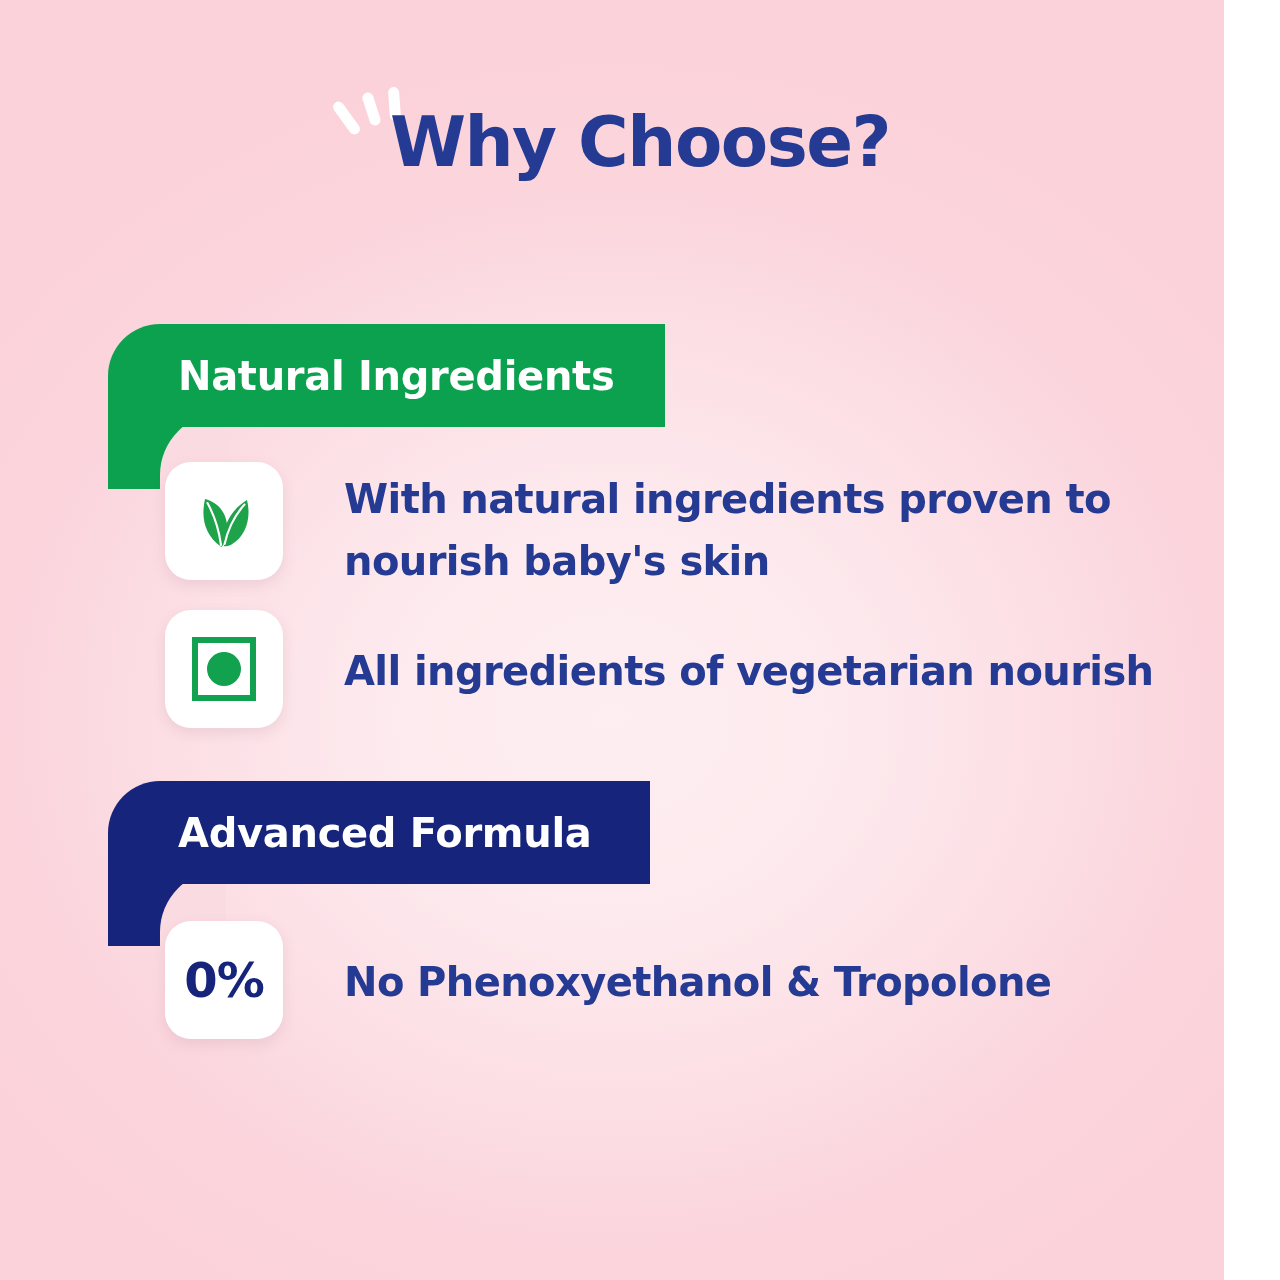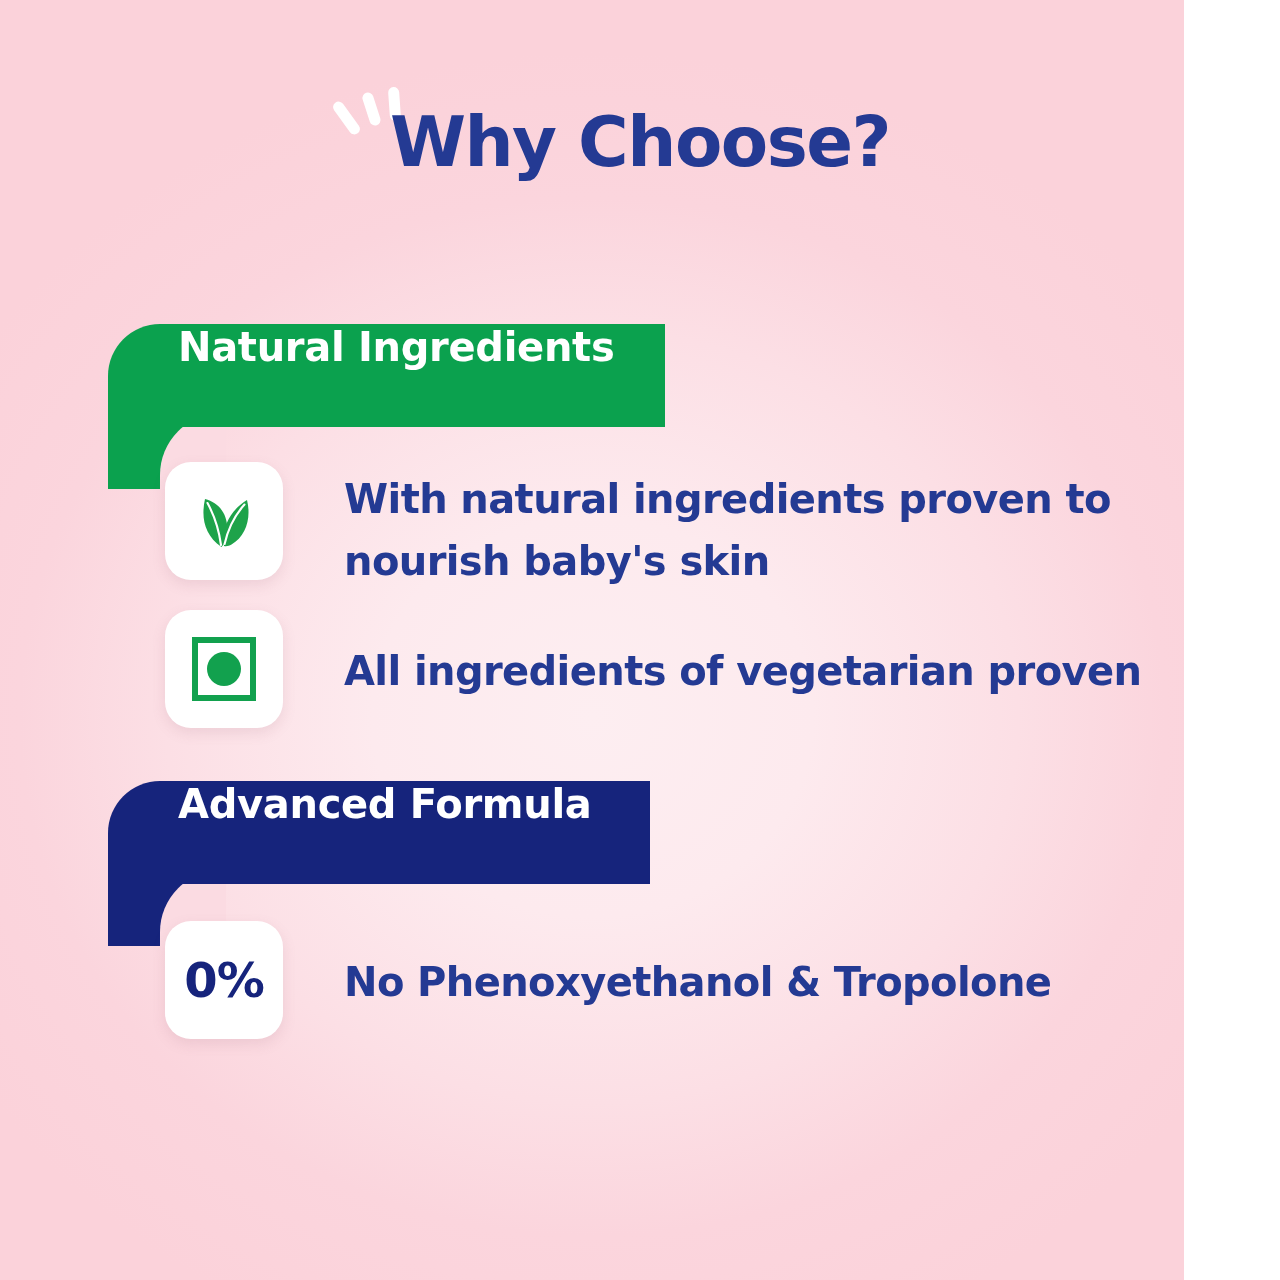--- a/index.html
+++ b/index.html
@@ -18,20 +18,21 @@
     width: 1184px;
     height: 1280px;
     background:
       radial-gradient(ellipse 62% 52% at 50% 56%,
         #fdeef1 0%,
         #fdeaee 30%,
         #fcdfe5 58%,
         #fbd5dd 78%,
         #fbd2da 100%);
     overflow: hidden;
+    padding-left: 40px;
   }
 
   
   .title-block {
     position: absolute;
     top: 108px;
     left: 0;
     width: 1280px;
     text-align: center;
   }
@@ -95,21 +96,21 @@
     position: relative;
     height: 160px;
   }
   .banner {
     position: absolute;
     left: 108px;
     top: 0;
     height: 103px;
     border-top-left-radius: 52px;
     display: flex;
-    align-items: flex-start;
+    align-items: center;
     box-sizing: border-box;
     padding-left: 70px;
   }
   #banner-natural {
     width: 557px;
     background: #0ba14e;
   }
   #banner-advanced {
     width: 542px;
     background: #16247c;
@@ -244,21 +245,21 @@
       <div class="feature-text ft-2line">With natural ingredients proven to nourish baby's skin</div>
     </div>
 
     <div class="feature-row">
       <div class="icon-card">
         <svg width="70" height="70" viewBox="0 0 70 70" aria-hidden="true">
           <rect x="6" y="6" width="58" height="58" fill="none" stroke="#12A14E" stroke-width="6"></rect>
           <circle cx="35" cy="35" r="17" fill="#12A14E"></circle>
         </svg>
       </div>
-      <div class="feature-text ft-1line">All ingredients of vegetarian proven</div>
+      <div class="feature-text ft-1line">All ingredients of vegetarian nourish</div>
     </div>
 
   </div>
 
   <div class="section" id="section-advanced">
     <div class="banner-wrap">
       <div class="banner" id="banner-advanced">
         <span class="banner-label">Advanced Formula</span>
       </div>
       <div class="banner-tail" id="tail-advanced"></div>

